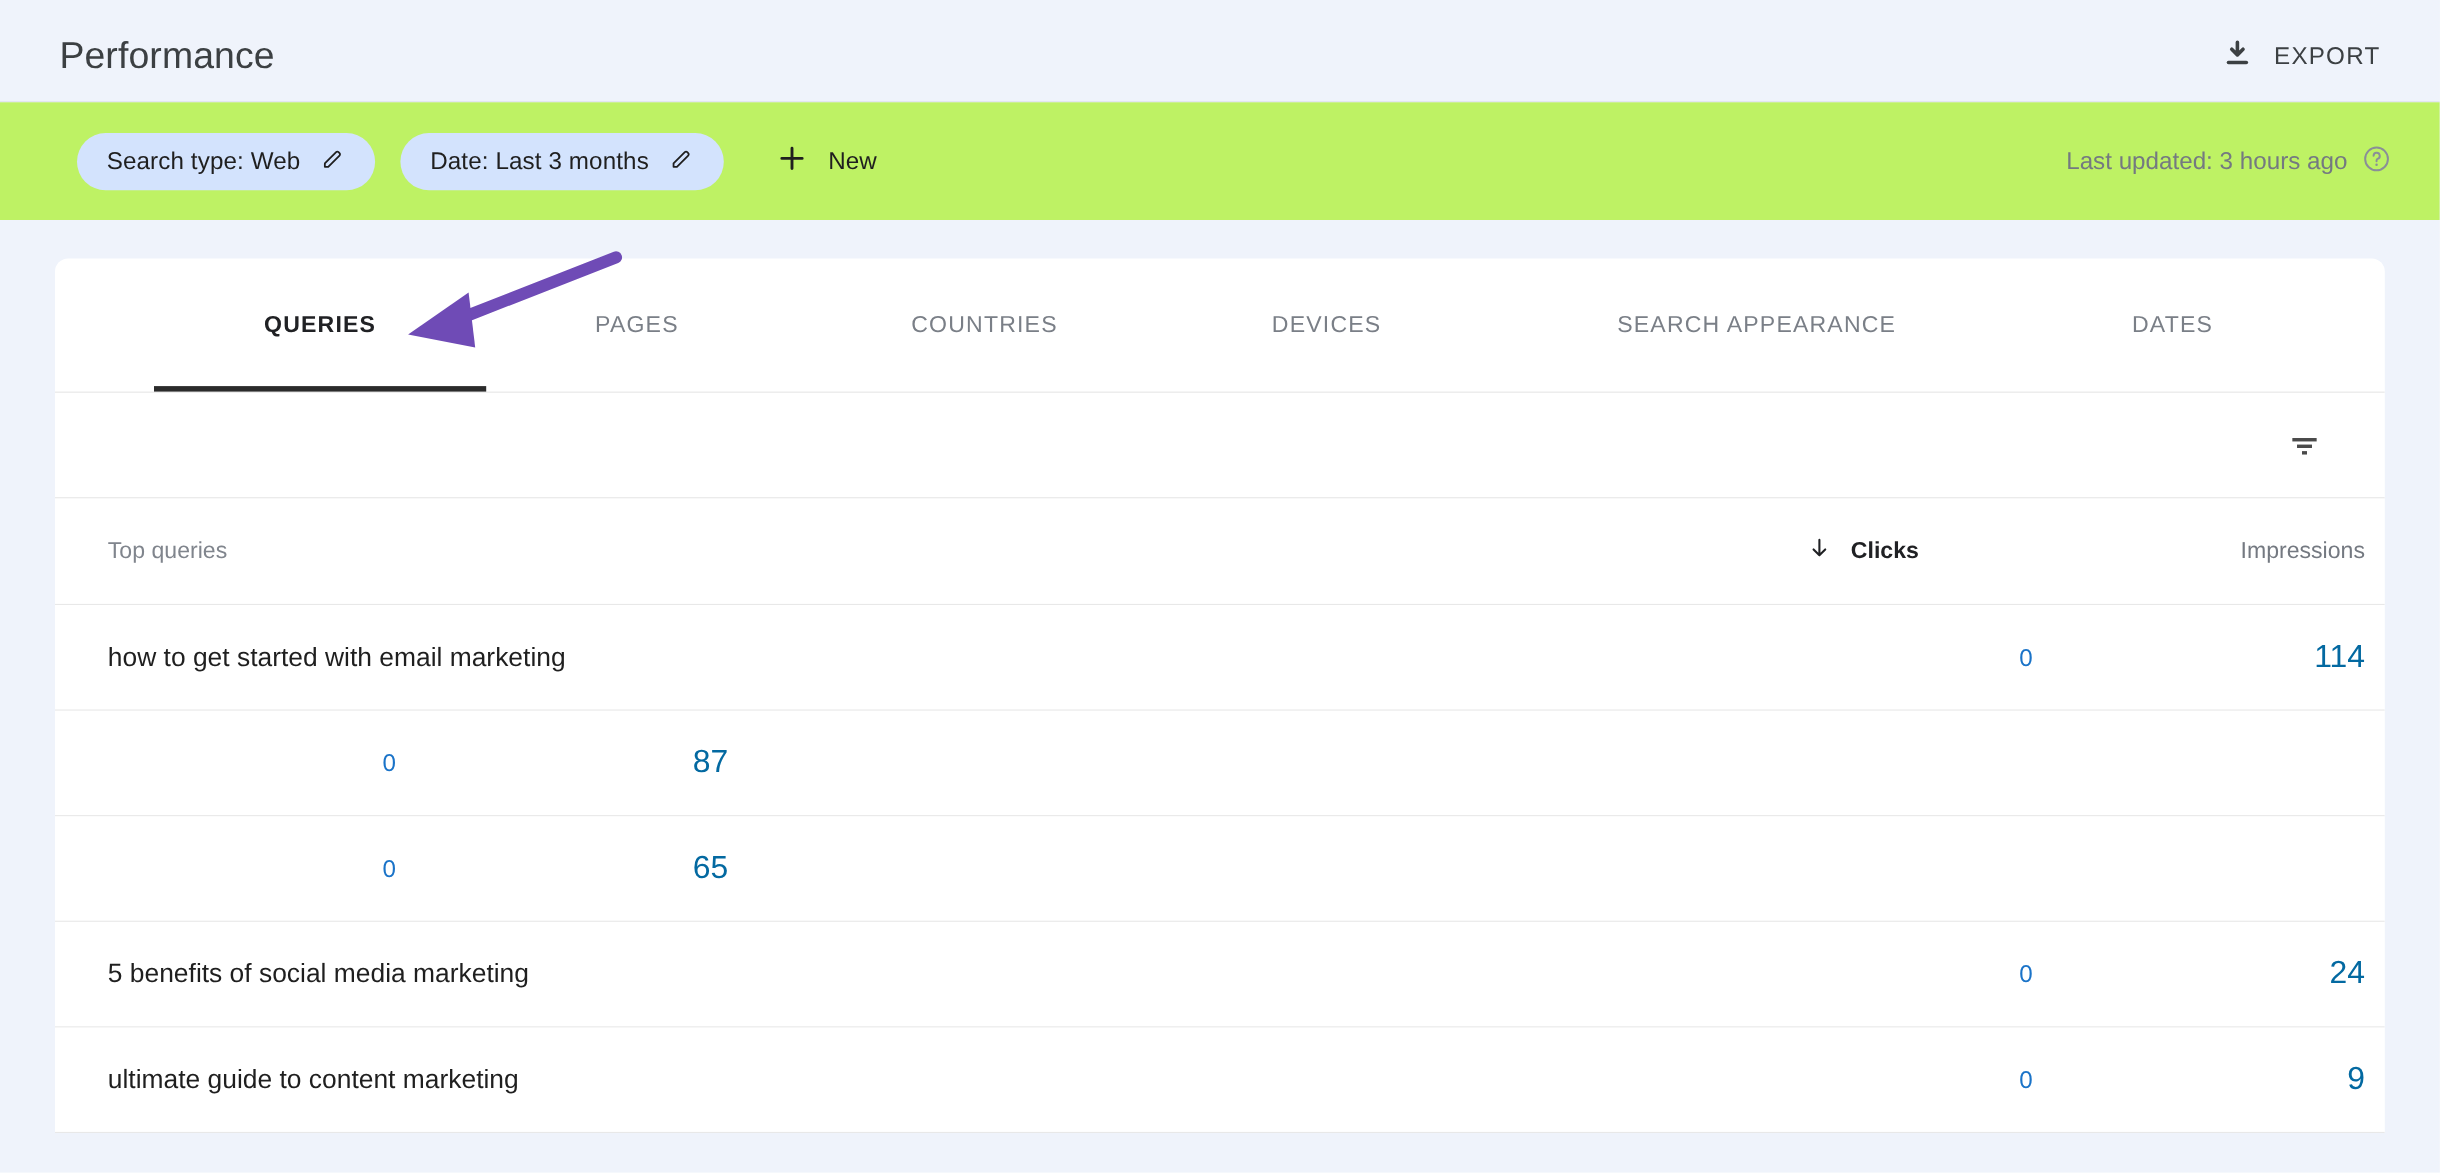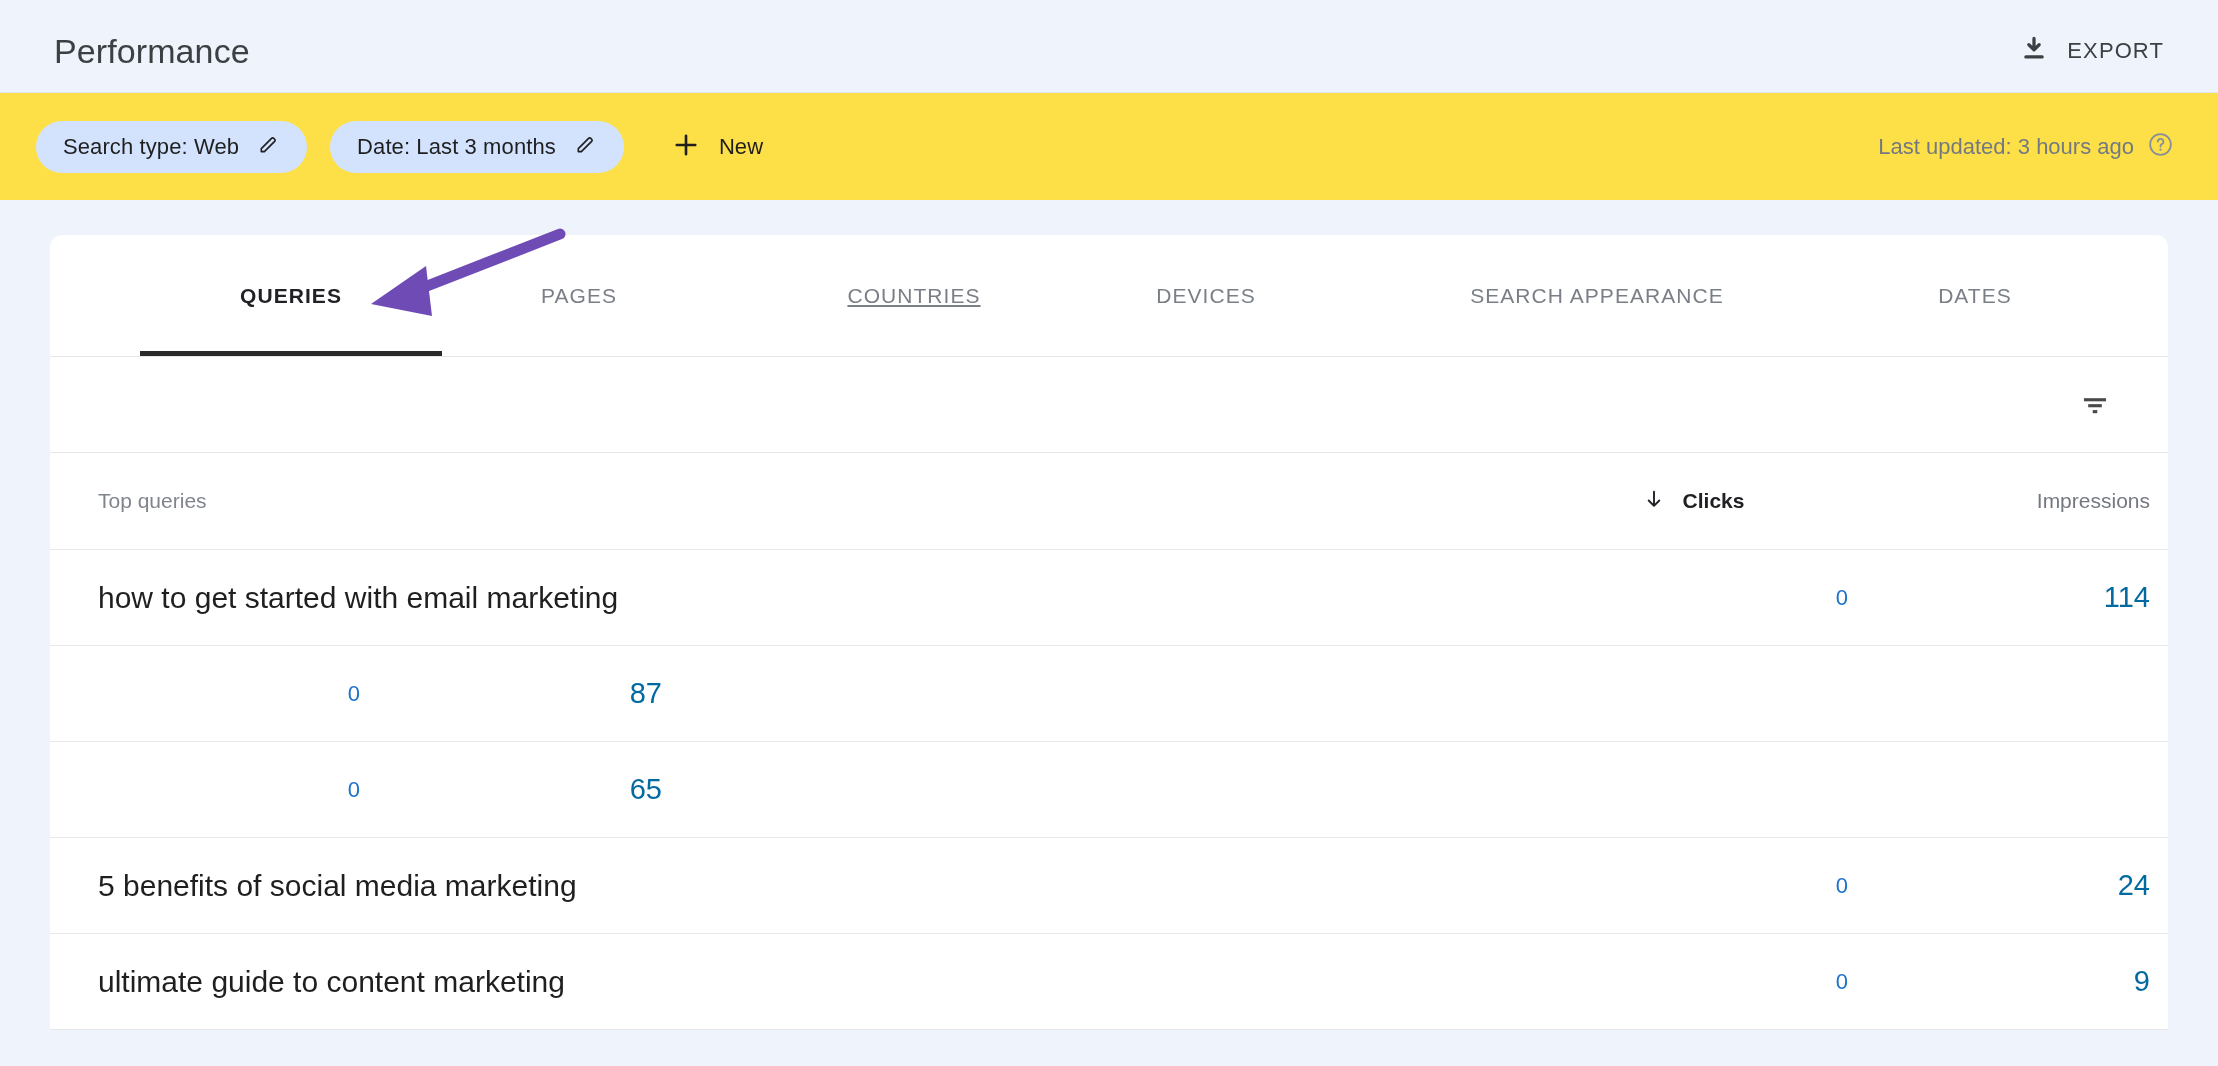--- a/index.html
+++ b/index.html
@@ -50,22 +50,22 @@
     font-weight: 400;
   }
   .download-icon { display:block; }
 
   
   .filter-bar {
     height: 107px;
     box-sizing: border-box;
     display: flex;
     align-items: center;
-    padding: 0 44px 0 36px;
-    background: #fde047;
+    padding: 0 44px 0 70px;
+    background: #bef264;
   }
   .chips {
     display: flex;
     align-items: center;
     gap: 23px;
   }
   .chip {
     display: flex;
     align-items: center;
     gap: 18px;
@@ -186,21 +186,21 @@
     display: flex;
     align-items: center;
     height: 96px;
     border-bottom: 1px solid #e8e8e8;
     box-sizing: border-box;
   }
   .header-row { height: 97px; }
   .col-query {
     flex: 1;
     padding-left: 48px;
-    font-size: 30px;
+    font-size: 24px;
     color: #1f1f1f;
     overflow: hidden;
     white-space: nowrap;
     text-overflow: ellipsis;
   }
   .header-row .col-query {
     color: #80858d;
     font-size: 21px;
   }
   .col-clicks {
@@ -302,21 +302,21 @@
       </svg>
     </span>
   </div>
 </div>
 
 <div class="card">
 
   <div class="tabs">
     <div class="tab active" style="left:241px;">QUERIES</div>
     <div class="tab" style="left:529px;">PAGES</div>
-    <div class="tab" style="left:864px;text-decoration:underline;">COUNTRIES</div>
+    <div class="tab" style="left:845px;">COUNTRIES</div>
     <div class="tab" style="left:1156px;">DEVICES</div>
     <div class="tab" style="left:1547px;">SEARCH APPEARANCE</div>
     <div class="tab" style="left:1925px;">DATES</div>
     <div class="tab-underline"></div>
   </div>
 
   <div class="toolbar-row">
     <div class="filter-icon-button">
       <svg width="34" height="34" viewBox="0 0 24 24" aria-hidden="true">
         <rect x="4.2" y="7.2" width="15.6" height="2.2" fill="#4a4a4a"></rect>

